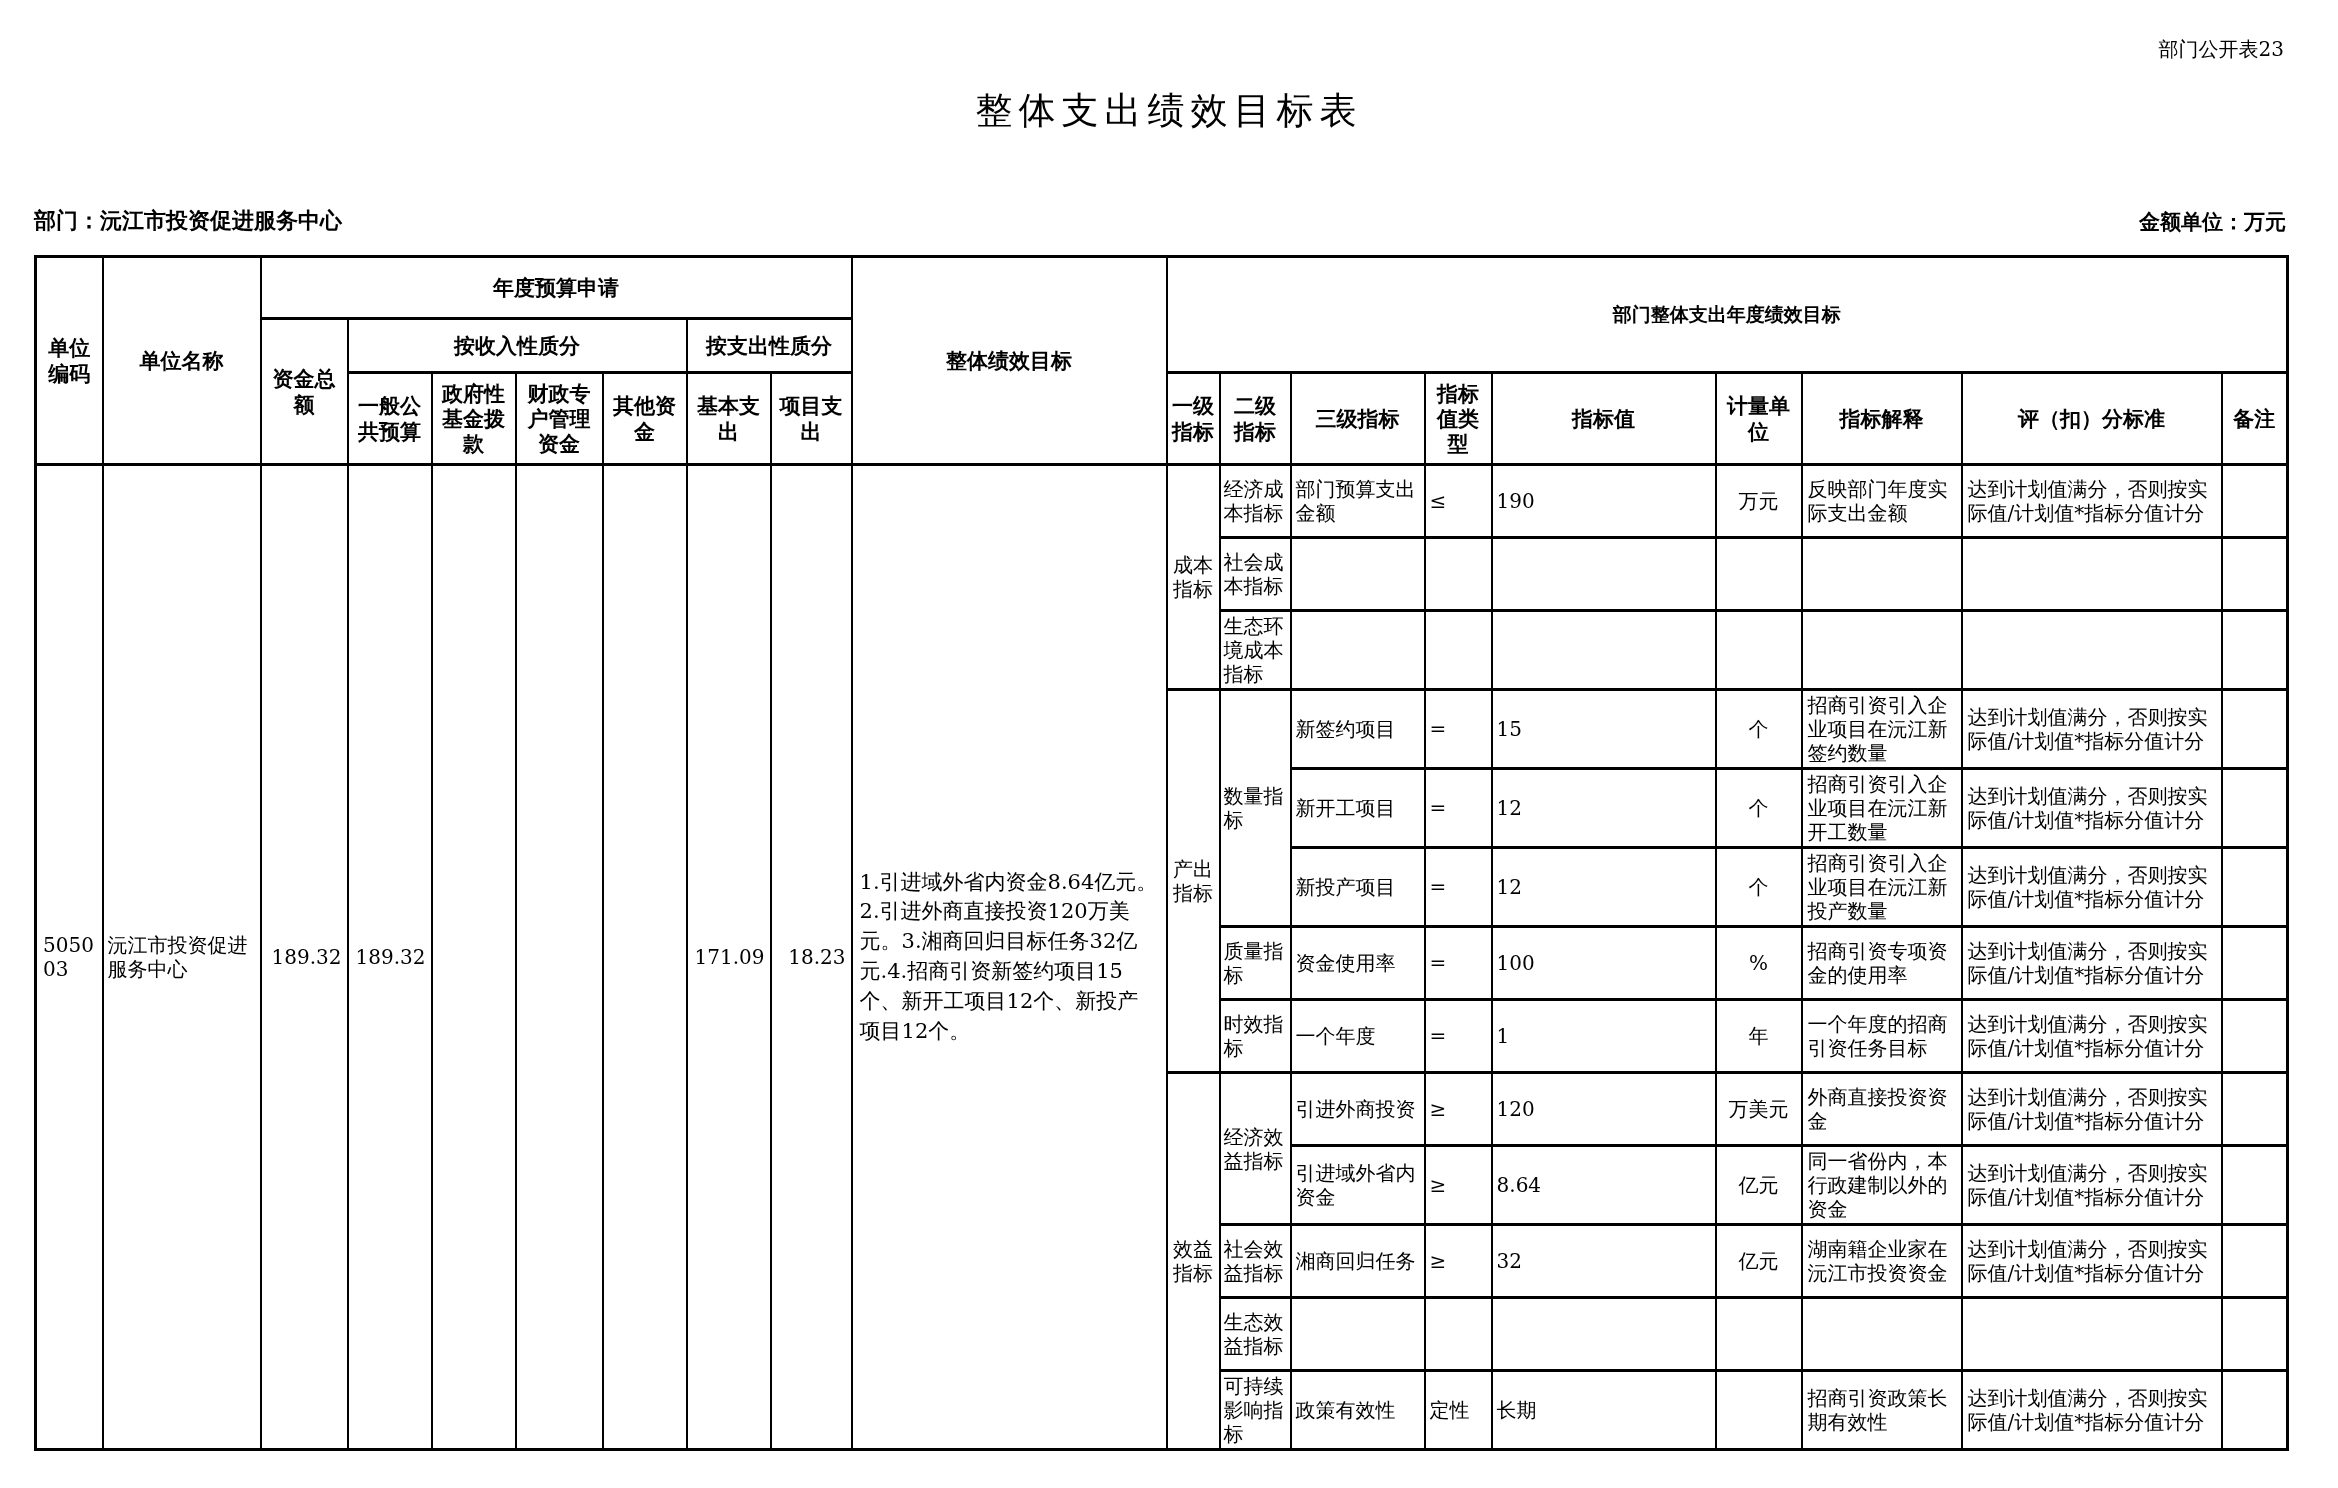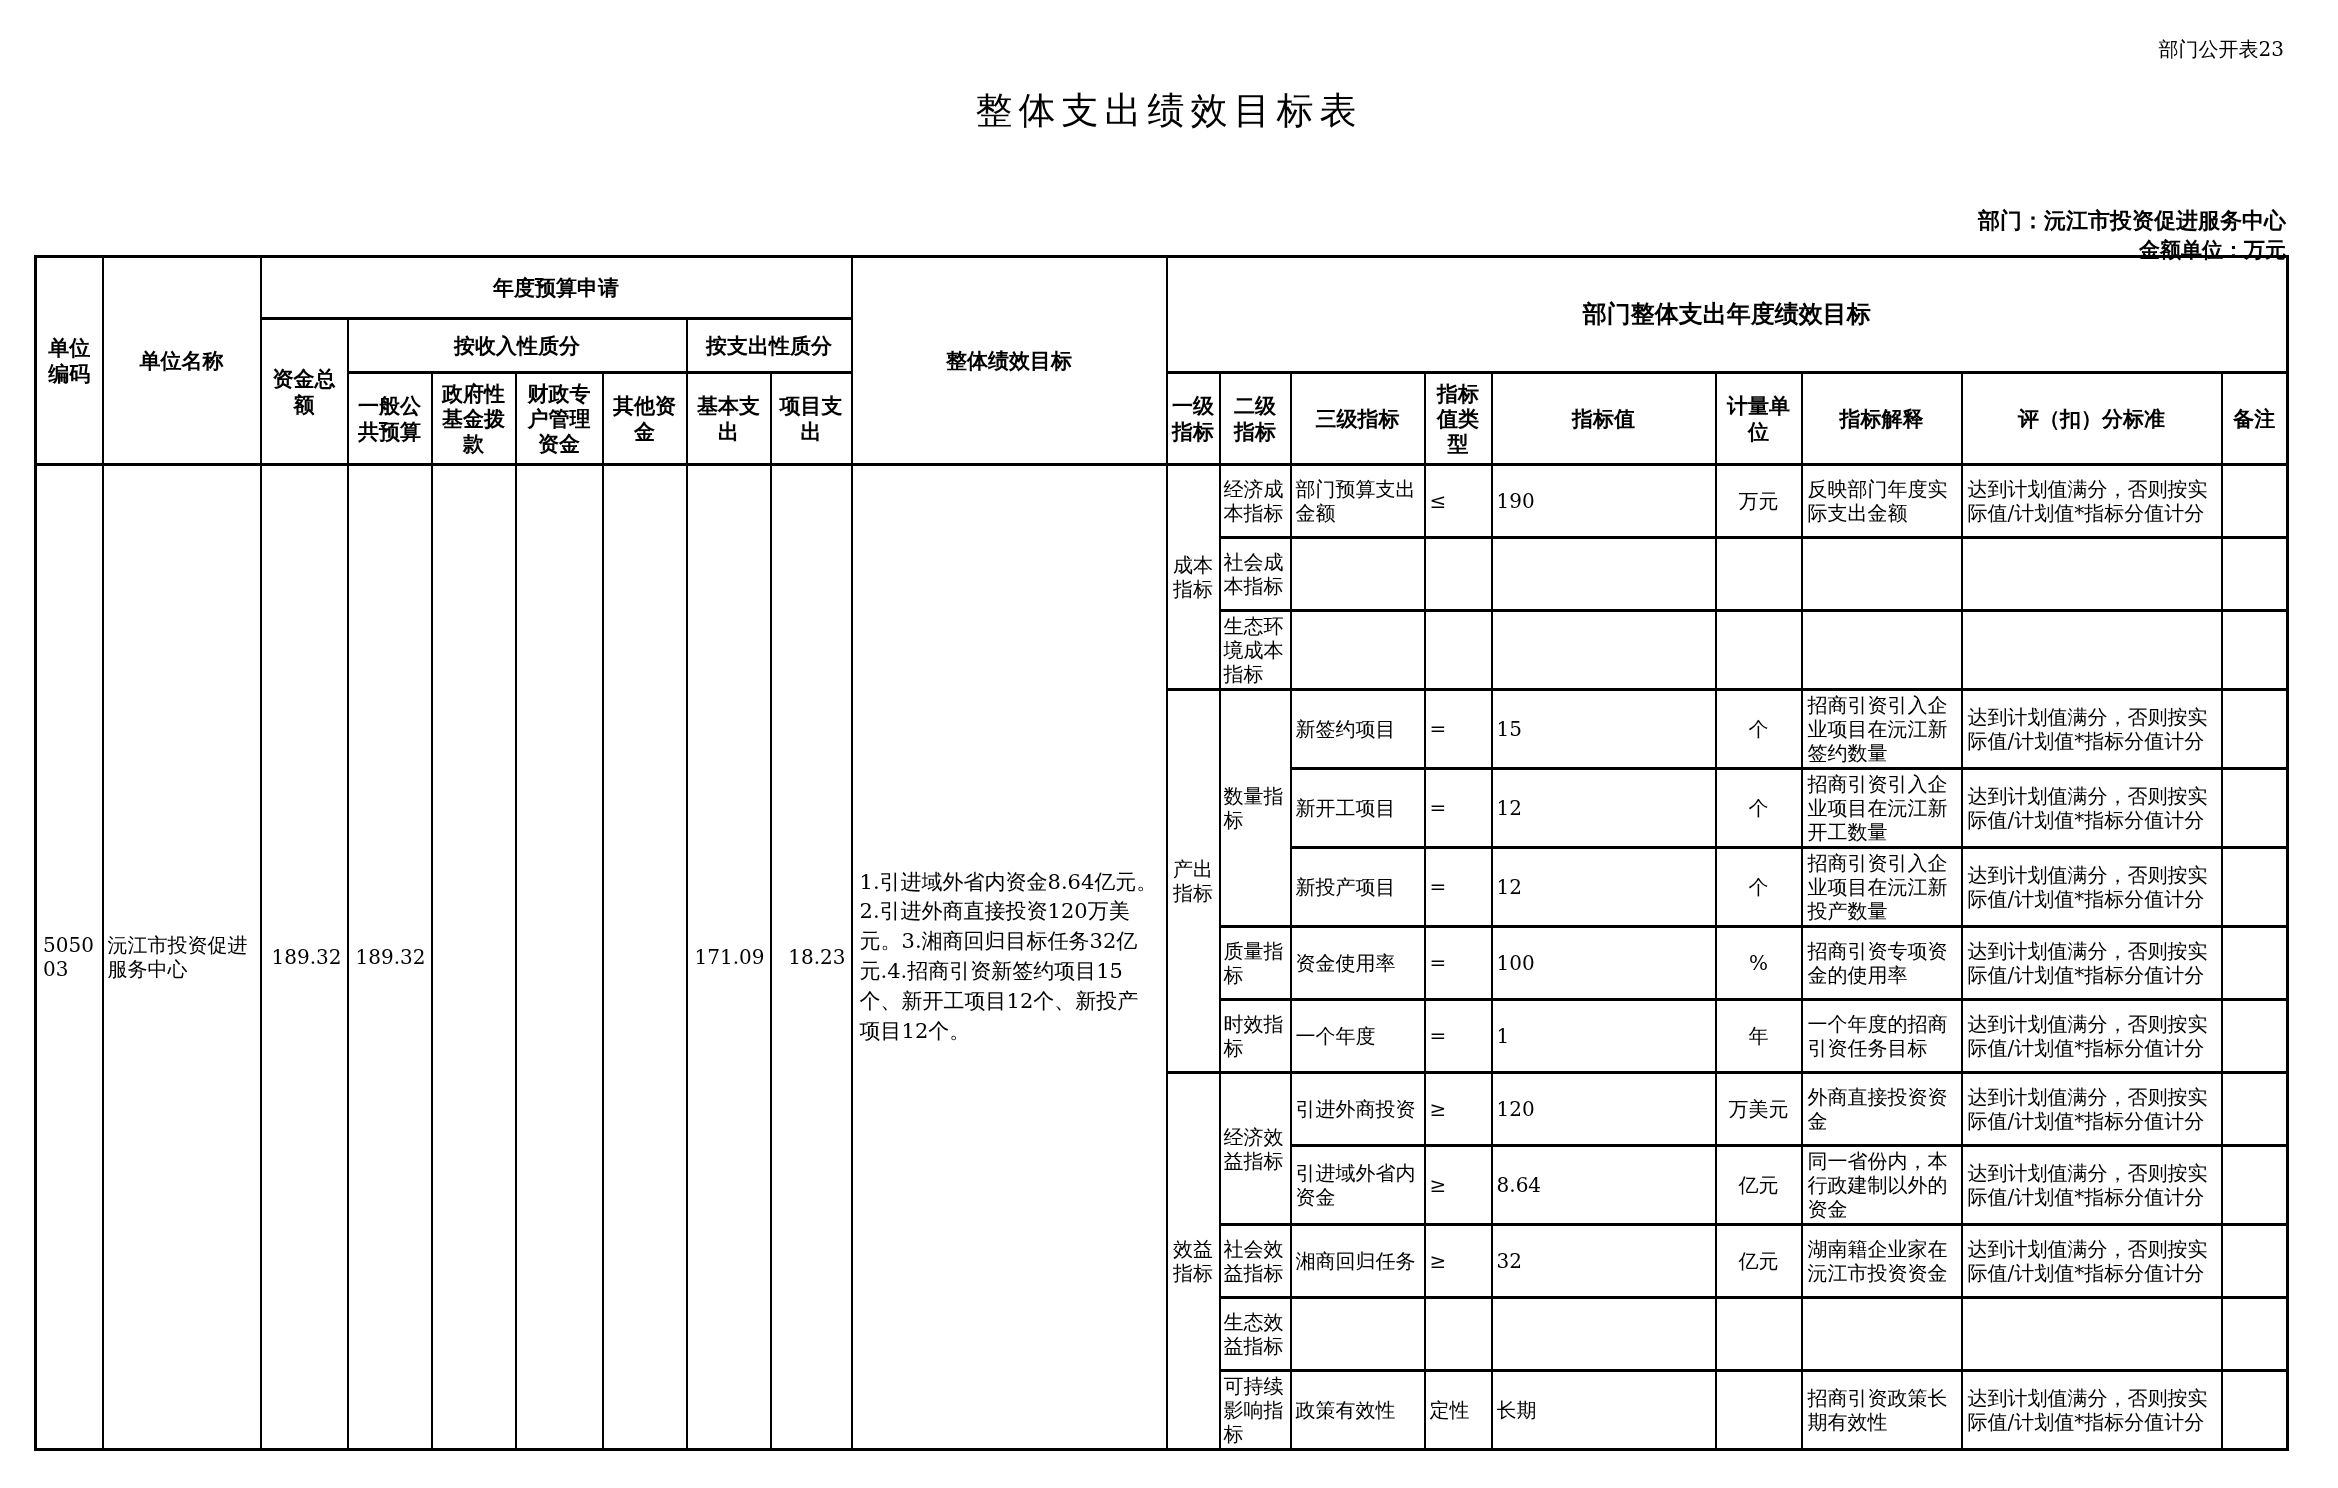--- a/index.html
+++ b/index.html
@@ -13,41 +13,41 @@
   .sheet-label{
     position:absolute;top:36px;right:54px;
     font-size:20px;
   }
   .page-title{
     position:absolute;top:86px;left:0;width:100%;
     text-align:center;font-size:37px;font-weight:normal;letter-spacing:6px;
   }
   .meta-row{
     position:absolute;top:206px;left:34px;width:2252px;
-    display:flex;justify-content:space-between;align-items:flex-end;flex-direction:column;
+    display:flex;justify-content:space-between;align-items:flex-end;
   }
   .dept-label{font-size:22px;font-weight:bold;}
   .amount-unit-label{font-size:21px;font-weight:bold;}
   table.perf{
     position:absolute;top:255px;left:34px;
     width:2252px;border-collapse:collapse;table-layout:fixed;
     border:3px solid #000;
   }
   .perf th,.perf td{
     border:2px solid #000;
     border-top-width:3px;border-bottom-width:3px;
     padding:2px 4px;
     vertical-align:middle;
     white-space:pre-line;
     word-break:break-word;
     overflow:hidden;
     font-size:20px;line-height:1.2;
   }
   .perf th{font-weight:bold;text-align:center;font-size:21px;}
-  .perf th.big{font-size:24px;}
+  .perf th.big{font-size:19px;}
   .hr1{height:62px;}
   .hr2{height:54px;}
   .hr3{height:92px;}
   tbody tr{height:73px;}
   td.c-code{text-align:left;word-break:break-all;padding:2px 6px;}
   td.c-name{text-align:left;border-radius:10px;}
   td.c-num{text-align:right;padding-right:5px;margin-top:28px;}
   td.c-goal{text-align:left;font-size:21px;line-height:1.42;padding:3px 7px;}
   td.c-l1{text-align:center;padding:2px 2px;}
   td.c-l2{text-align:left;padding:2px 3px;}

